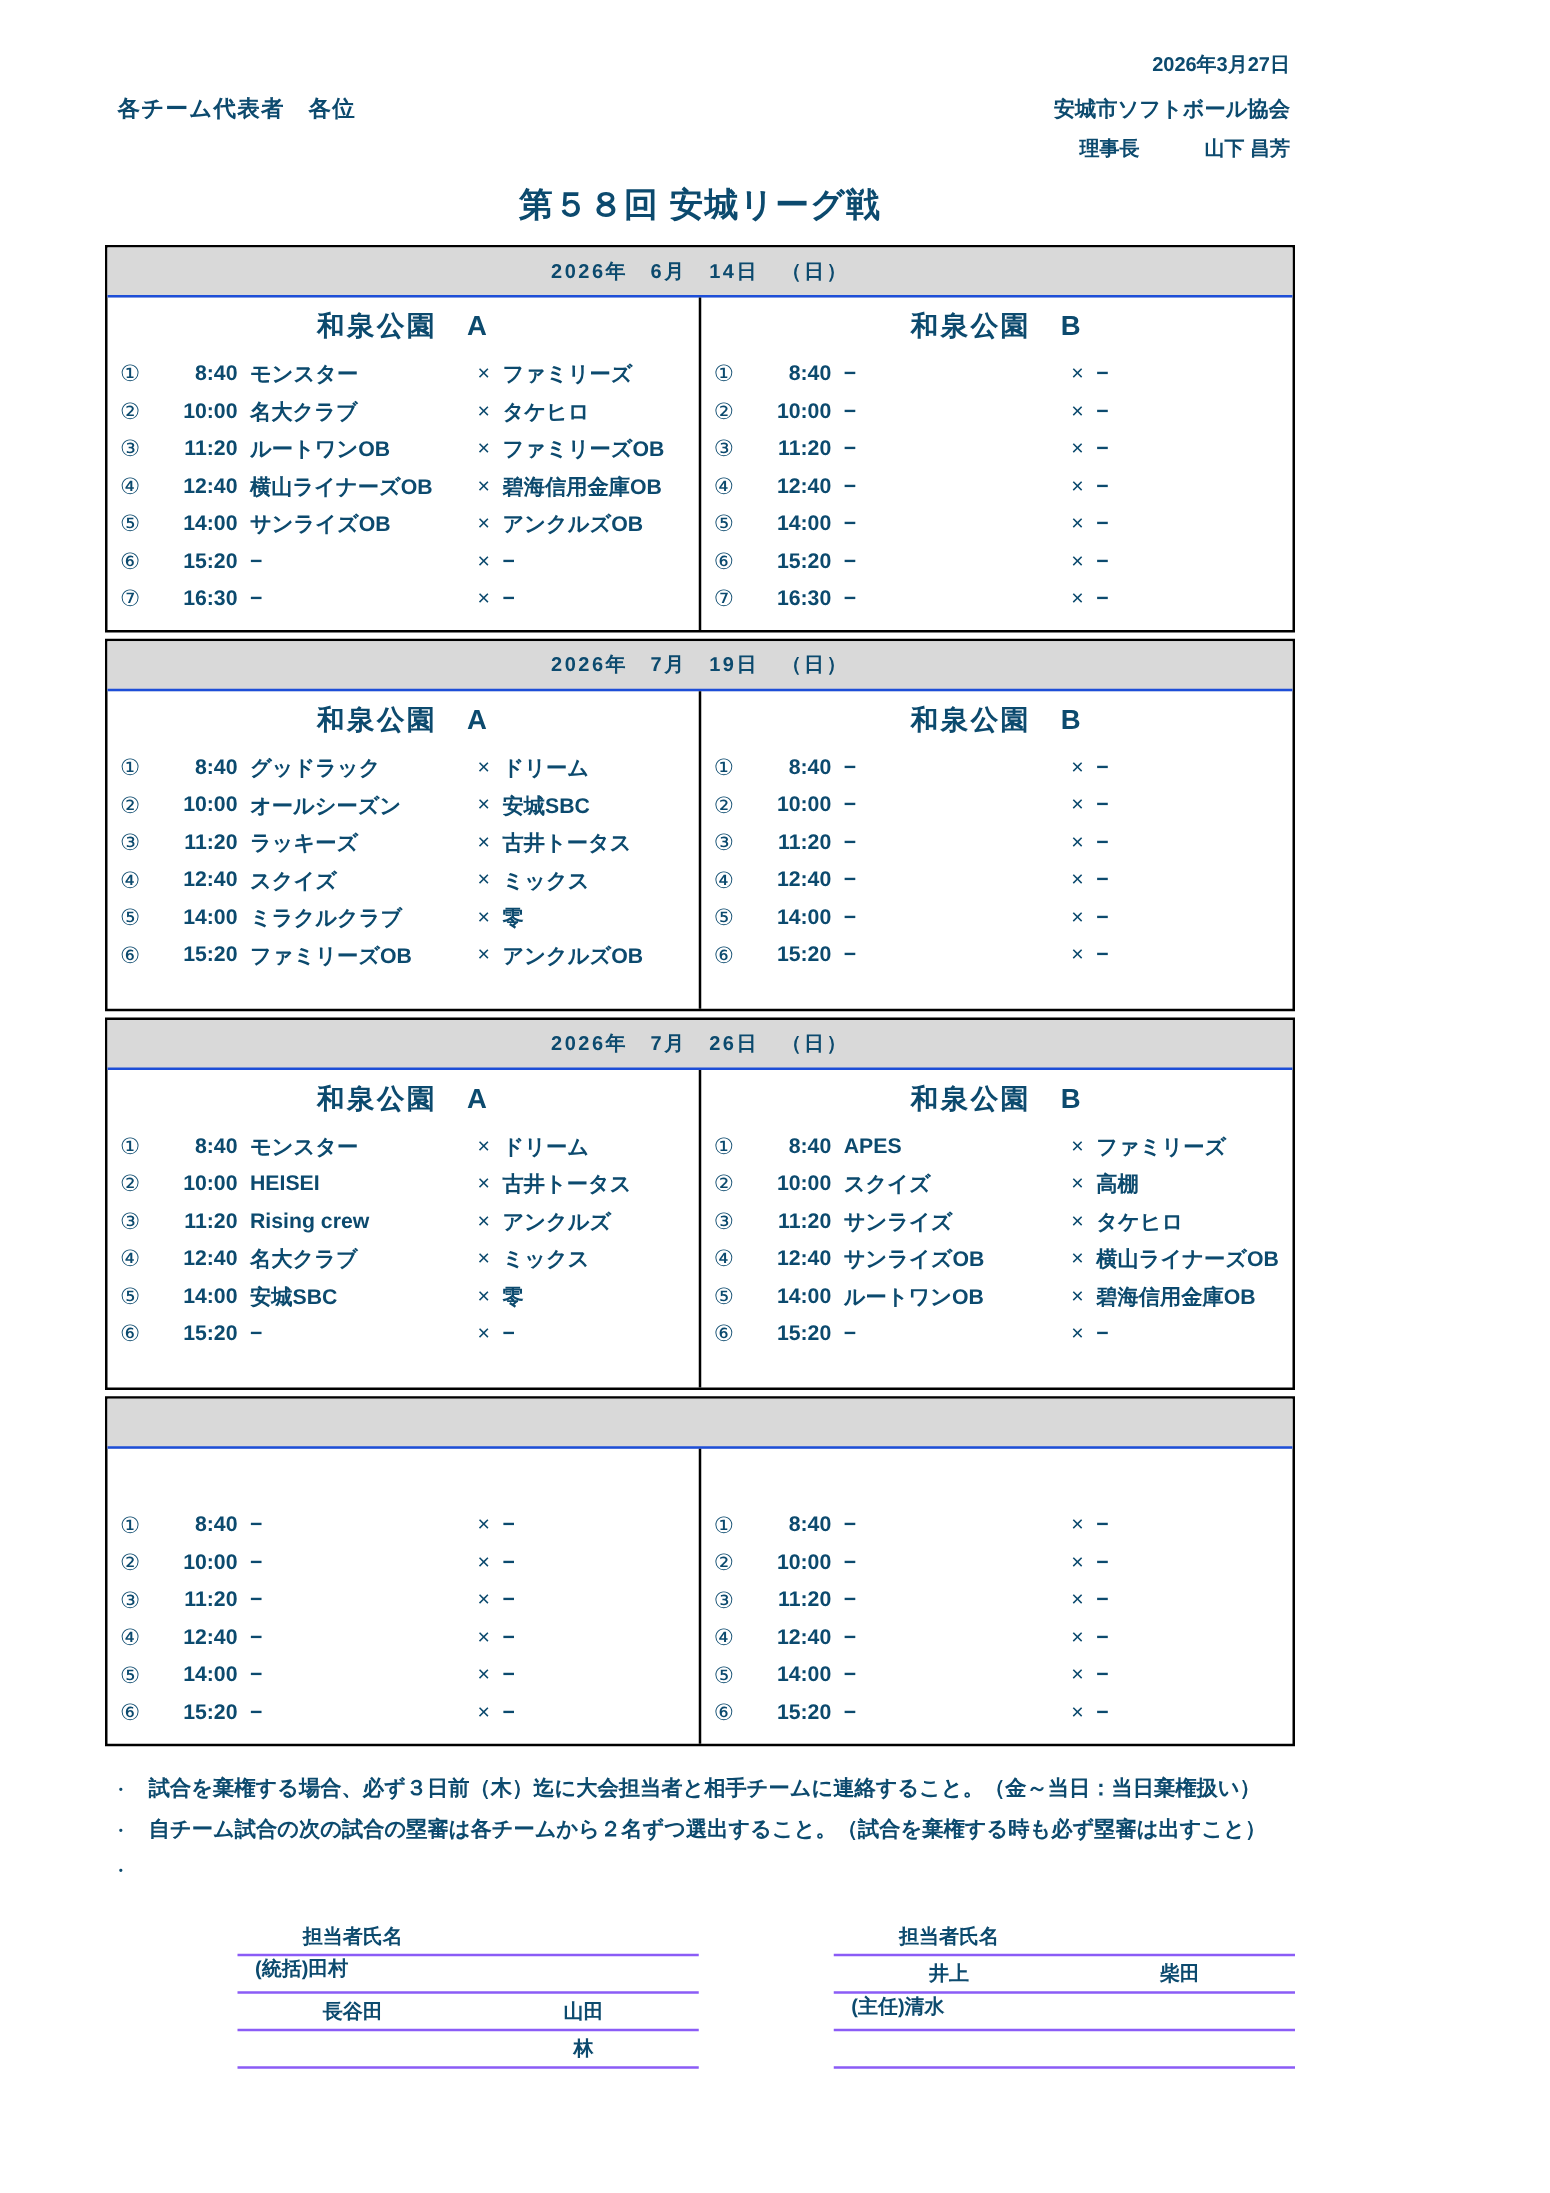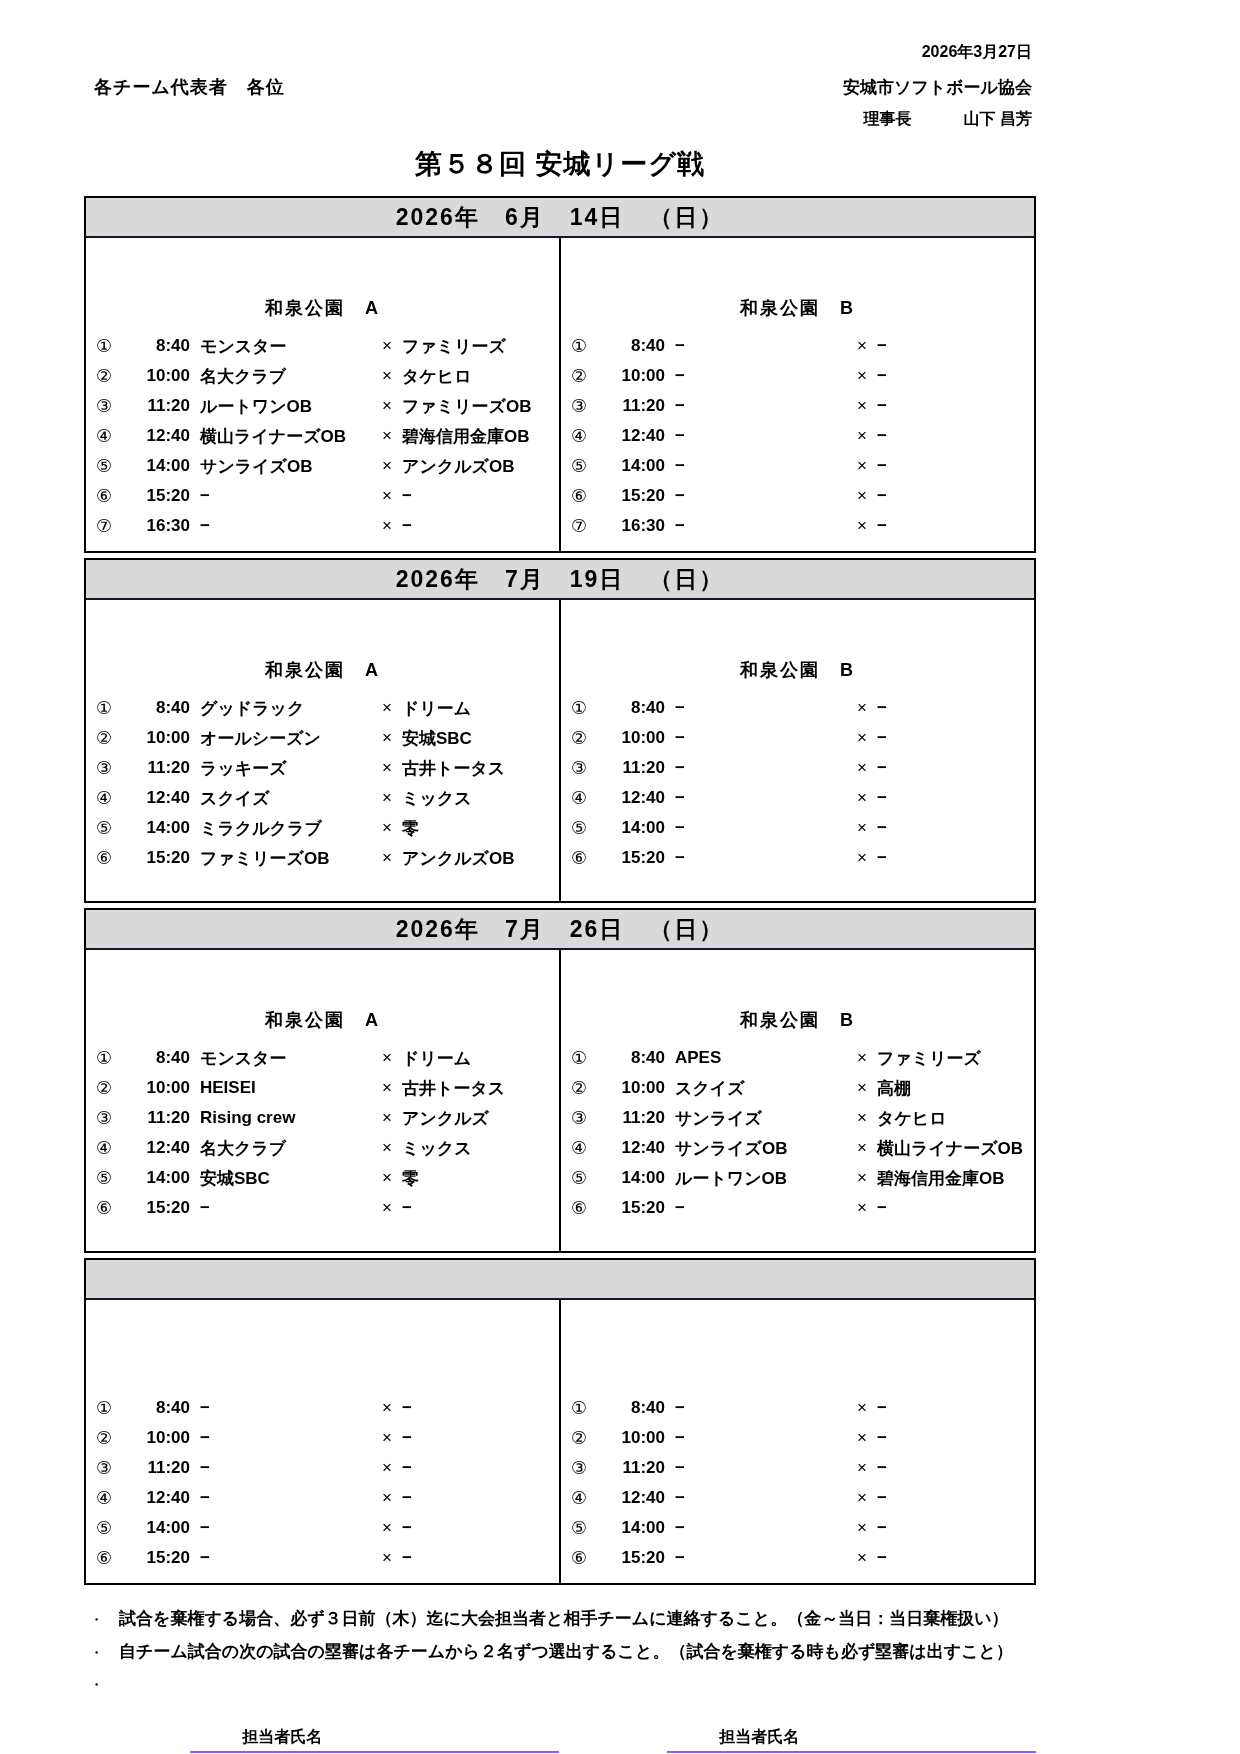--- a/index.html
+++ b/index.html
@@ -1,41 +1,41 @@
 <!DOCTYPE html>
 <html lang="ja"><head>
 <meta charset="utf-8">
 <style>
   html,body{margin:0;padding:0;background:#ffffff;}
   .page{
     width:1240px;height:1754px;position:relative;background:#fff;
     font-family:"Liberation Sans","DejaVu Sans",sans-serif;
-    font-weight:700;color:#000000;box-sizing:border-box;overflow:hidden;
+    font-weight:700;color:#0c4a6e;box-sizing:border-box;overflow:hidden;
   }
   .content{position:absolute;left:84px;top:0;width:952px;}
 
   
   .issue-date{margin-top:42px;text-align:right;font-size:16px;padding-right:4px;}
   .hdr-line2{display:flex;justify-content:space-between;align-items:baseline;margin-top:12px;padding-left:10px;}
   .addressee{font-size:18px;letter-spacing:1px;}
   .org{font-size:17px;padding-right:4px;}
   .chairman{display:flex;justify-content:flex-end;gap:52px;margin-top:10px;font-size:16px;padding-right:4px;}
   .title{text-align:center;font-size:27px;margin:16px 0 14px;letter-spacing:1px;font-weight:700;}
 
   
   .sched{border:2px solid #000;margin-bottom:5px;}
   .band{
-    background:#d9d9d9;border-bottom:2px solid #0f172a;height:38px;
+    background:#d9d9d9;border-bottom:2px solid #1d4ed8;height:38px;
     display:flex;align-items:center;justify-content:center;
-    font-size:23px;letter-spacing:2px;
+    font-size:16px;letter-spacing:2px;
   }
   .halves{display:flex;}
   .half{flex:1;min-width:0;}
   .half + .half{border-left:2px solid #000;}
-  .venue{height:46px;display:flex;align-items:center;justify-content:center;font-size:18px;letter-spacing:2px;margin-top:47px;}
+  .venue{height:46px;display:flex;align-items:center;justify-content:center;font-size:22px;letter-spacing:2px;}
   .rows{padding-bottom:10px;}
   #sections .sched:nth-child(2) .rows,
   #sections .sched:nth-child(3) .rows{padding-bottom:28px;}
   .match-row{
     display:grid;grid-template-columns:42px 52px 184px 26px auto;
     padding-left:10px;height:30px;align-items:center;font-size:17px;
   }
   .match-row .no{font-size:18px;font-weight:500;}
   .match-row .time{text-align:right;font-variant-numeric:tabular-nums;}
   .match-row .t1{padding-left:10px;white-space:nowrap;overflow:hidden;}

